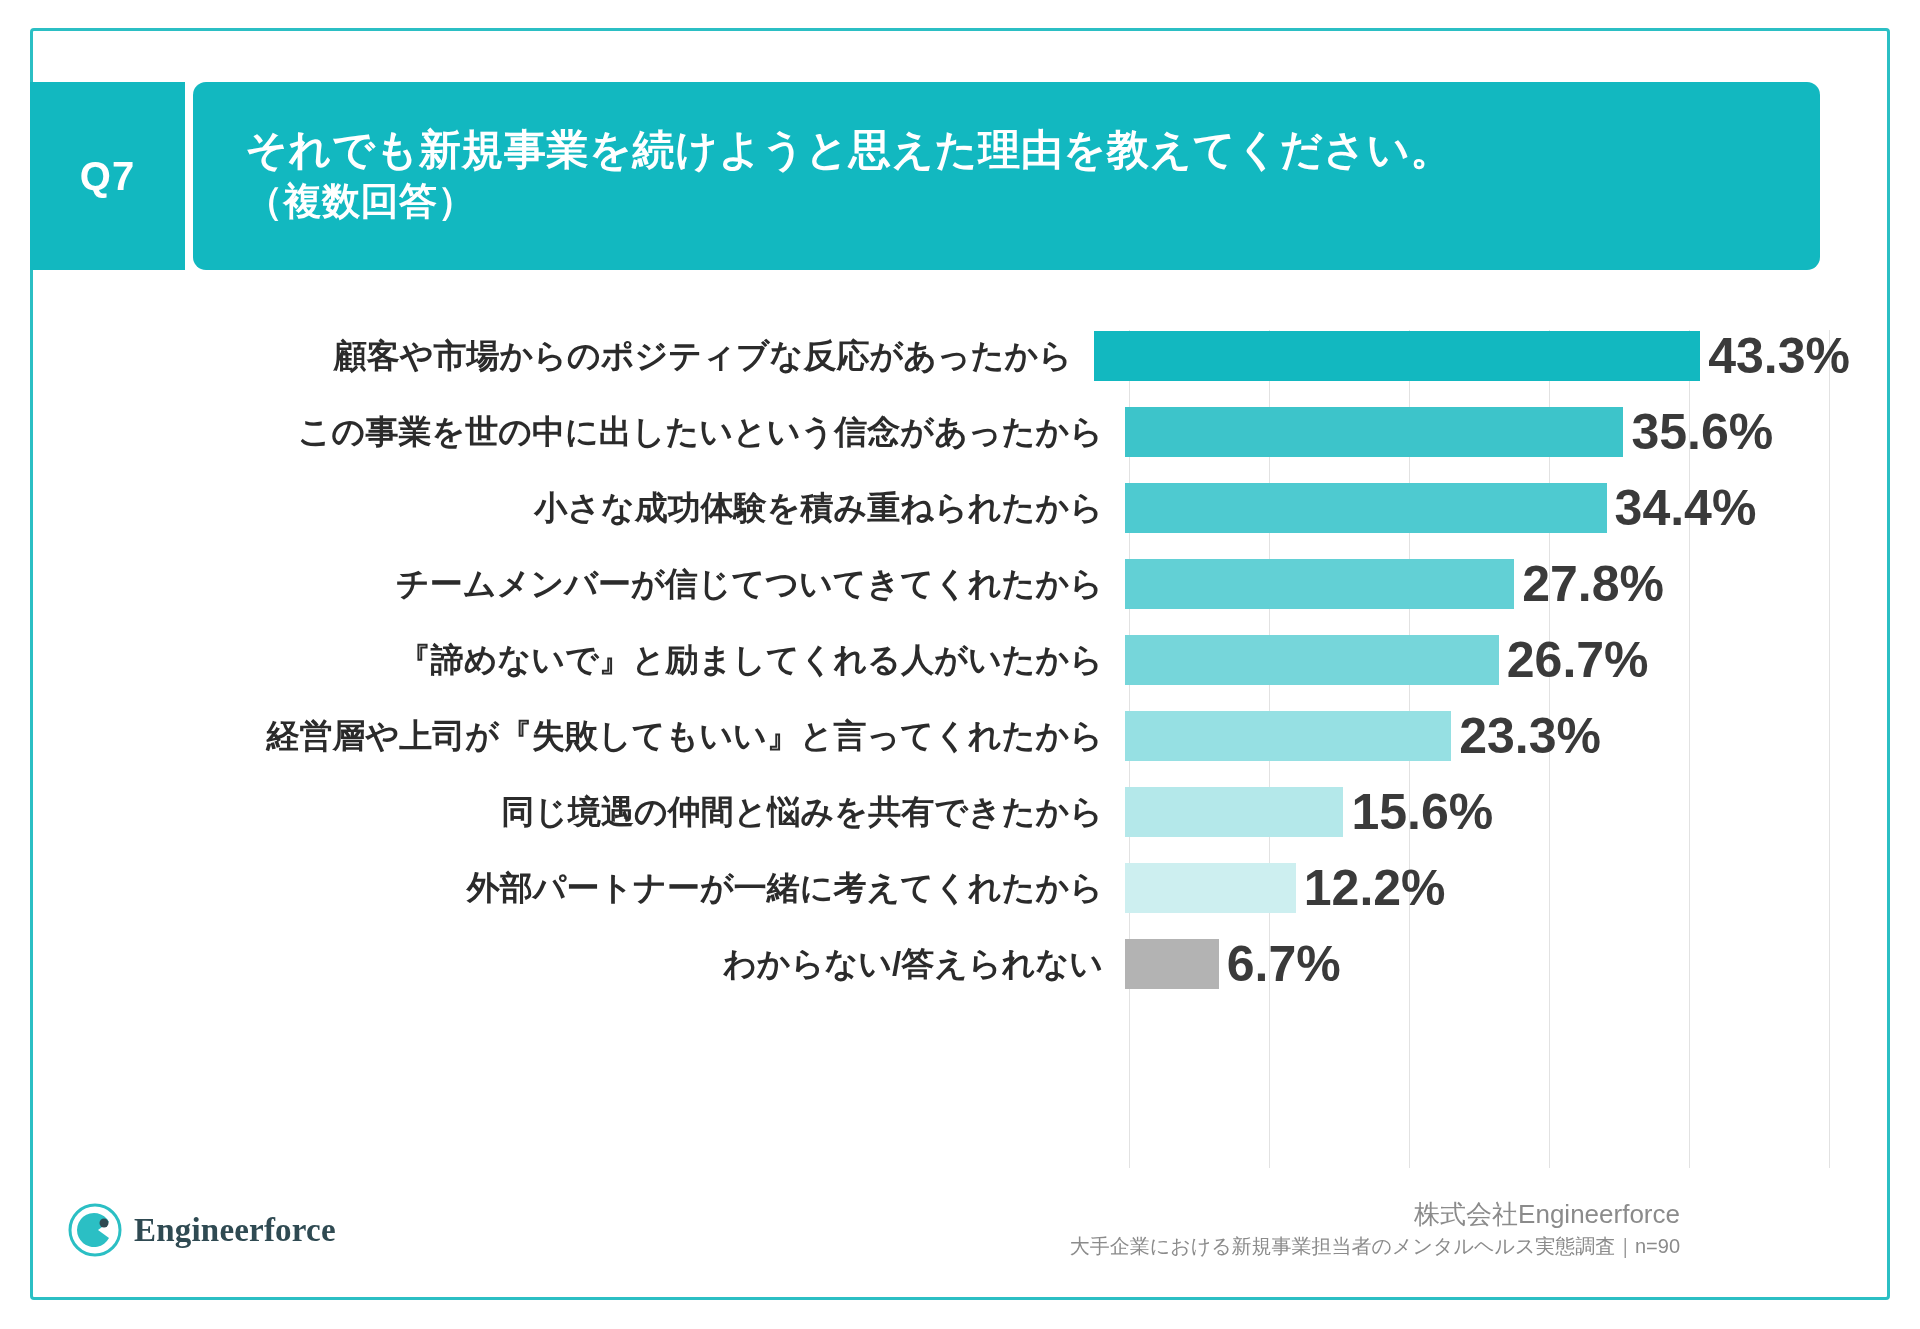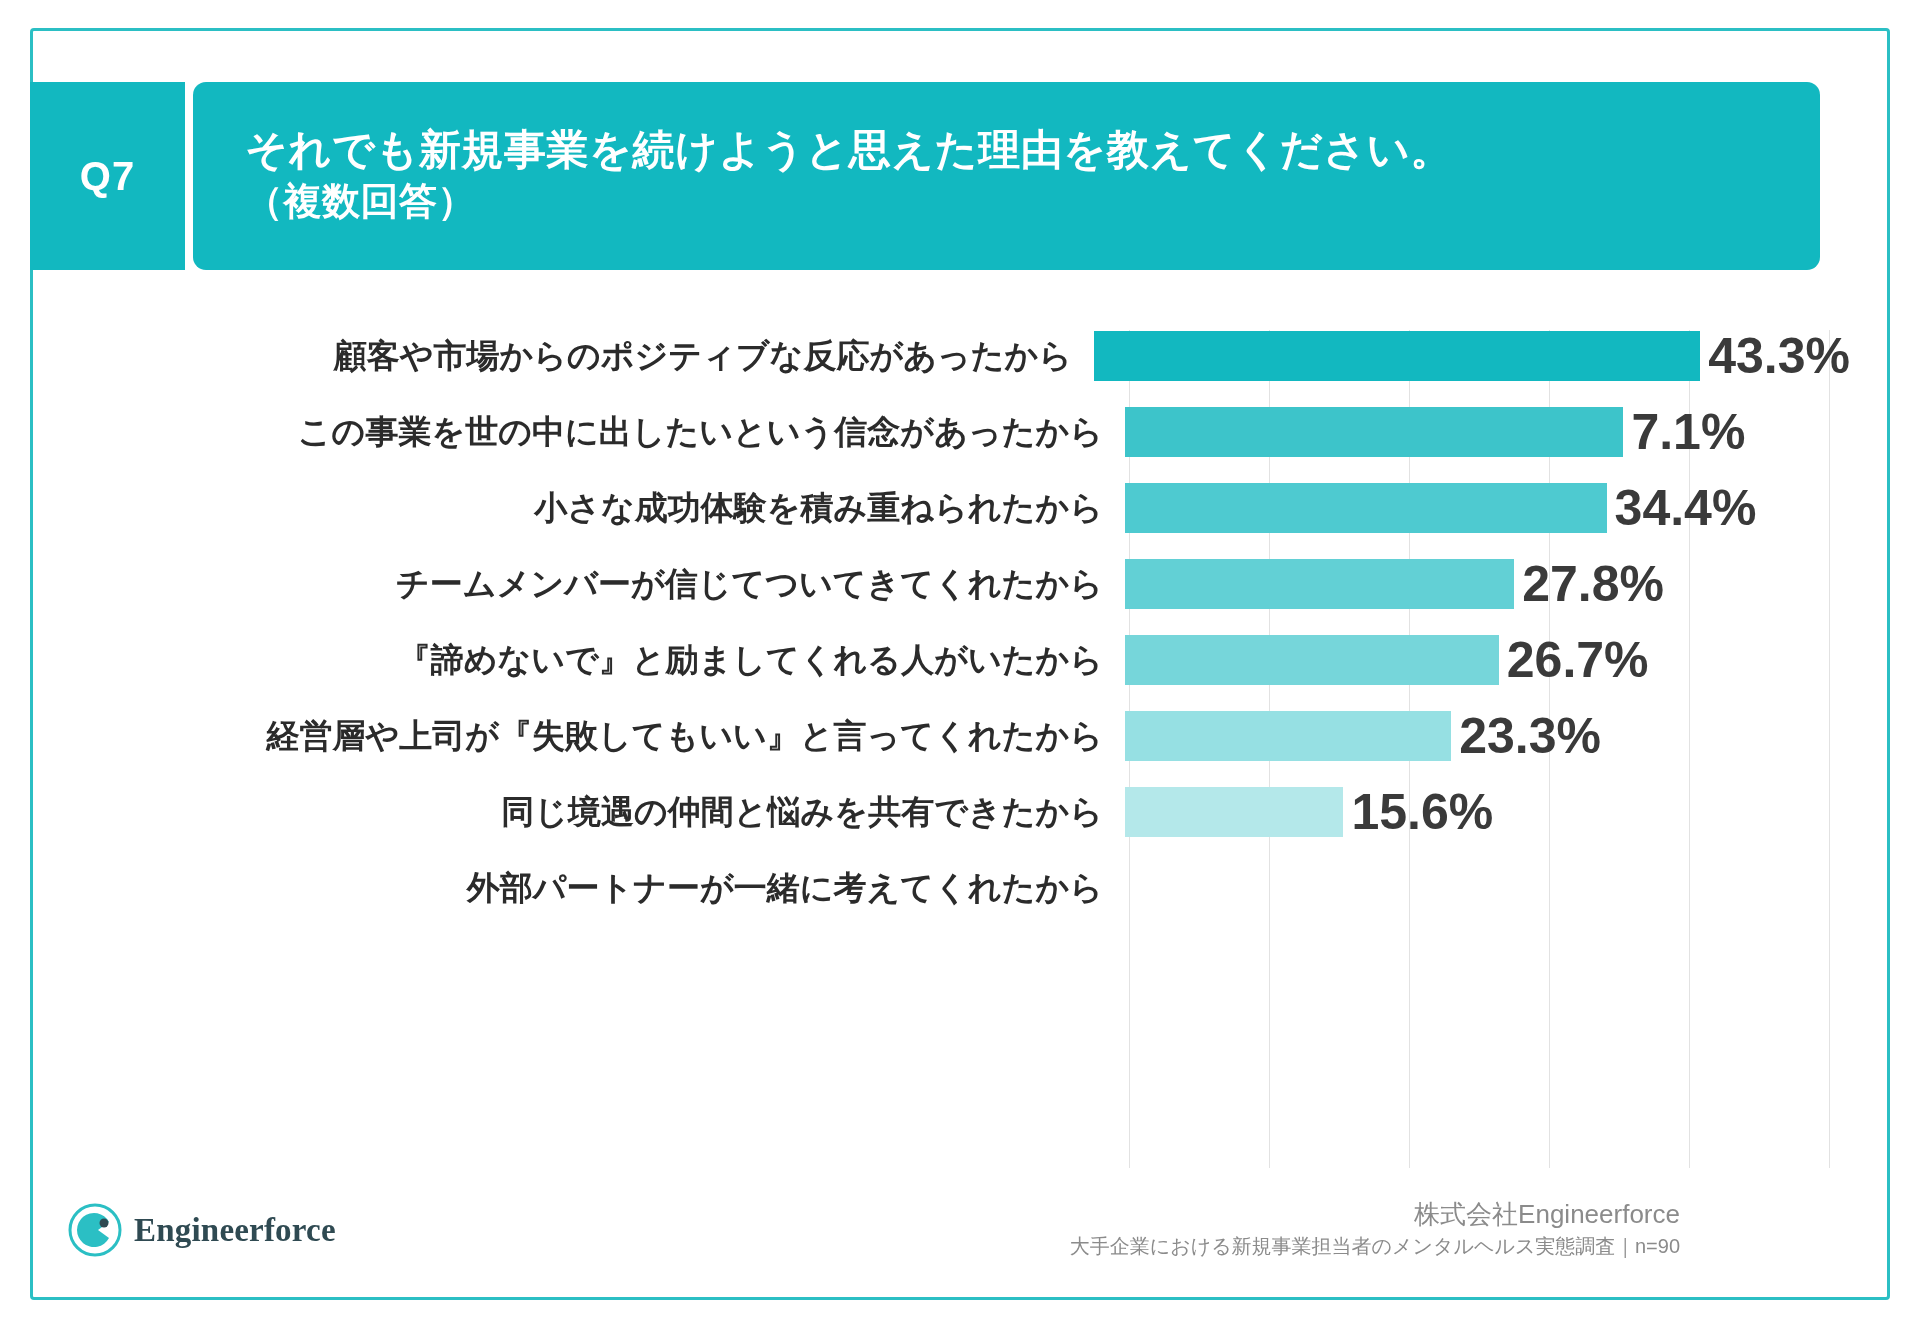--- a/index.html
+++ b/index.html
@@ -206,21 +206,21 @@
           <div class="row-label">顧客や市場からのポジティブな反応があったから</div>
           <div class="bar-area">
             <div class="bar" style="width: 606.2px; background: rgb(18, 184, 192);"></div>
             <div class="bar-value">43.3%</div>
           </div>
         </div>
         <div class="row">
           <div class="row-label">この事業を世の中に出したいという信念があったから</div>
           <div class="bar-area">
             <div class="bar" style="width: 498.4px; background: rgb(61, 196, 202);"></div>
-            <div class="bar-value">7.1%</div>
+            <div class="bar-value">35.6%</div>
           </div>
         </div>
         <div class="row">
           <div class="row-label">小さな成功体験を積み重ねられたから</div>
           <div class="bar-area">
             <div class="bar" style="width: 481.6px; background: rgb(78, 202, 208);"></div>
             <div class="bar-value">34.4%</div>
           </div>
         </div>
         <div class="row">
@@ -246,20 +246,31 @@
         </div>
         <div class="row">
           <div class="row-label">同じ境遇の仲間と悩みを共有できたから</div>
           <div class="bar-area">
             <div class="bar" style="width: 218.4px; background: rgb(180, 232, 234);"></div>
             <div class="bar-value">15.6%</div>
           </div>
         </div>
         <div class="row">
           <div class="row-label">外部パートナーが一緒に考えてくれたから</div>
+          <div class="bar-area">
+            <div class="bar" style="width: 170.8px; background: rgb(205, 239, 240);"></div>
+            <div class="bar-value">12.2%</div>
+          </div>
+        </div>
+        <div class="row">
+          <div class="row-label">わからない/答えられない</div>
+          <div class="bar-area">
+            <div class="bar" style="width: 93.8px; background: rgb(179, 179, 179);"></div>
+            <div class="bar-value">6.7%</div>
+          </div>
         </div>
       </div>
   </div>
 
   <div class="footer">
     <div class="logo">
       <span class="logo-mark">
         <svg width="54" height="54" viewBox="0 0 54 54" aria-hidden="true">
           <circle cx="27" cy="27" r="25" fill="none" stroke="#2bbfc4" stroke-width="3"></circle>
           <path d="M41 19 A17 17 0 1 0 41 35 L30 27 Z" fill="#2bbfc4"></path>

